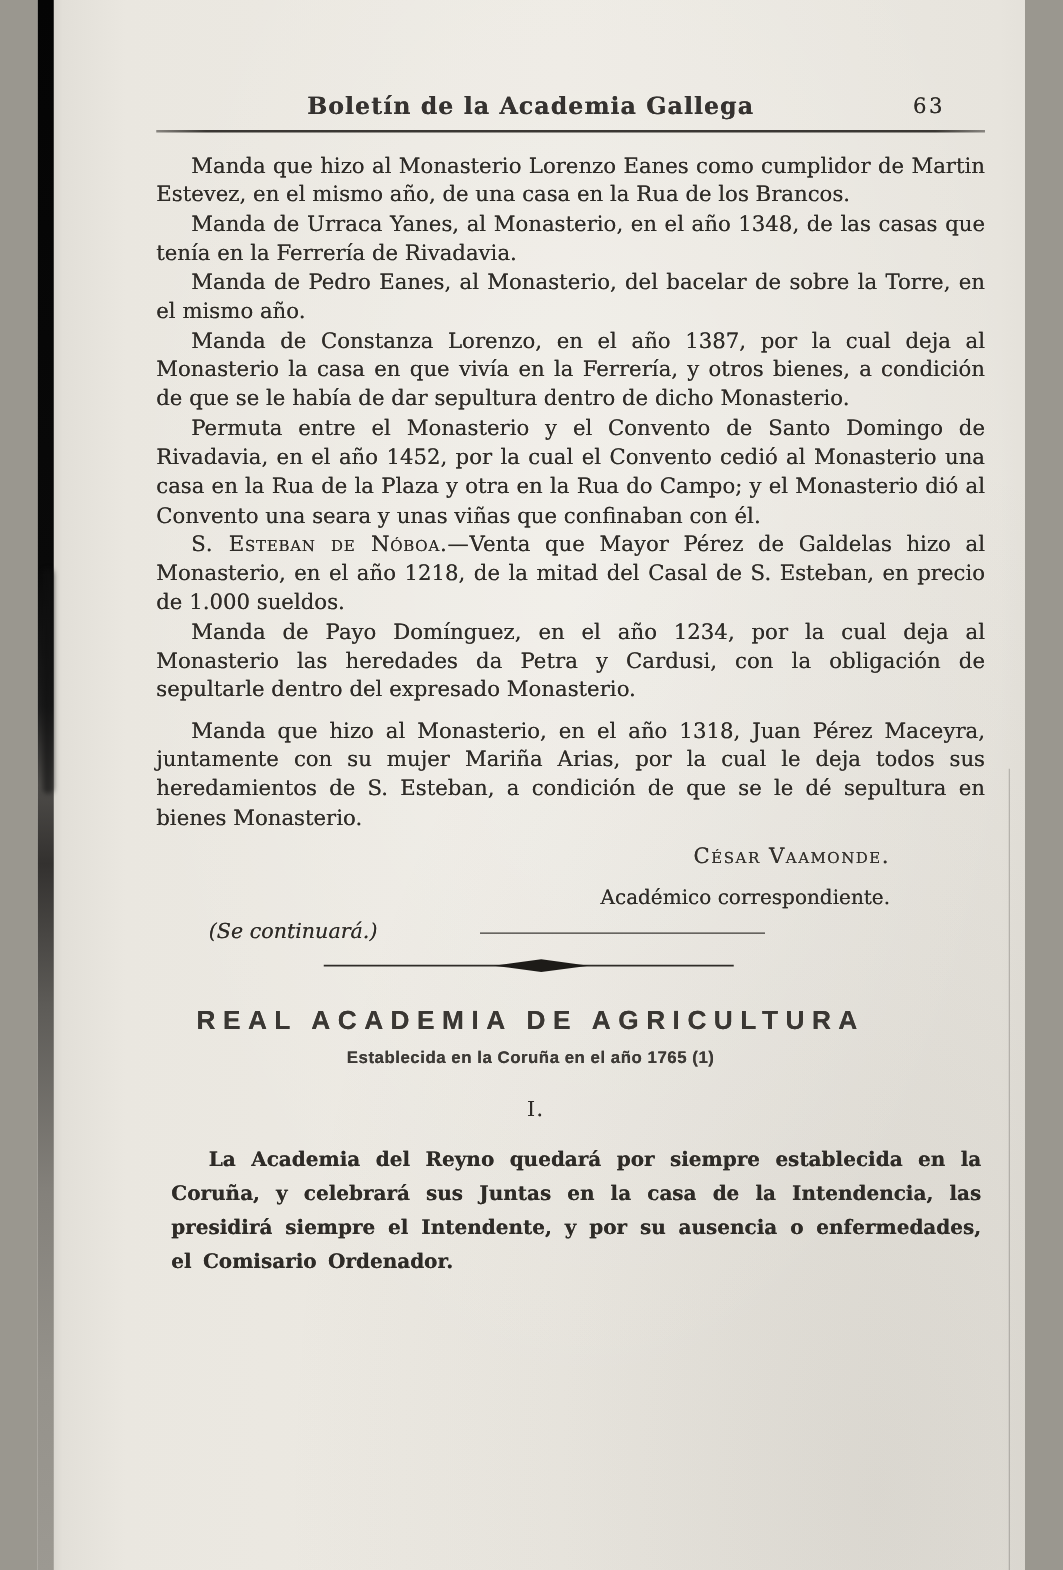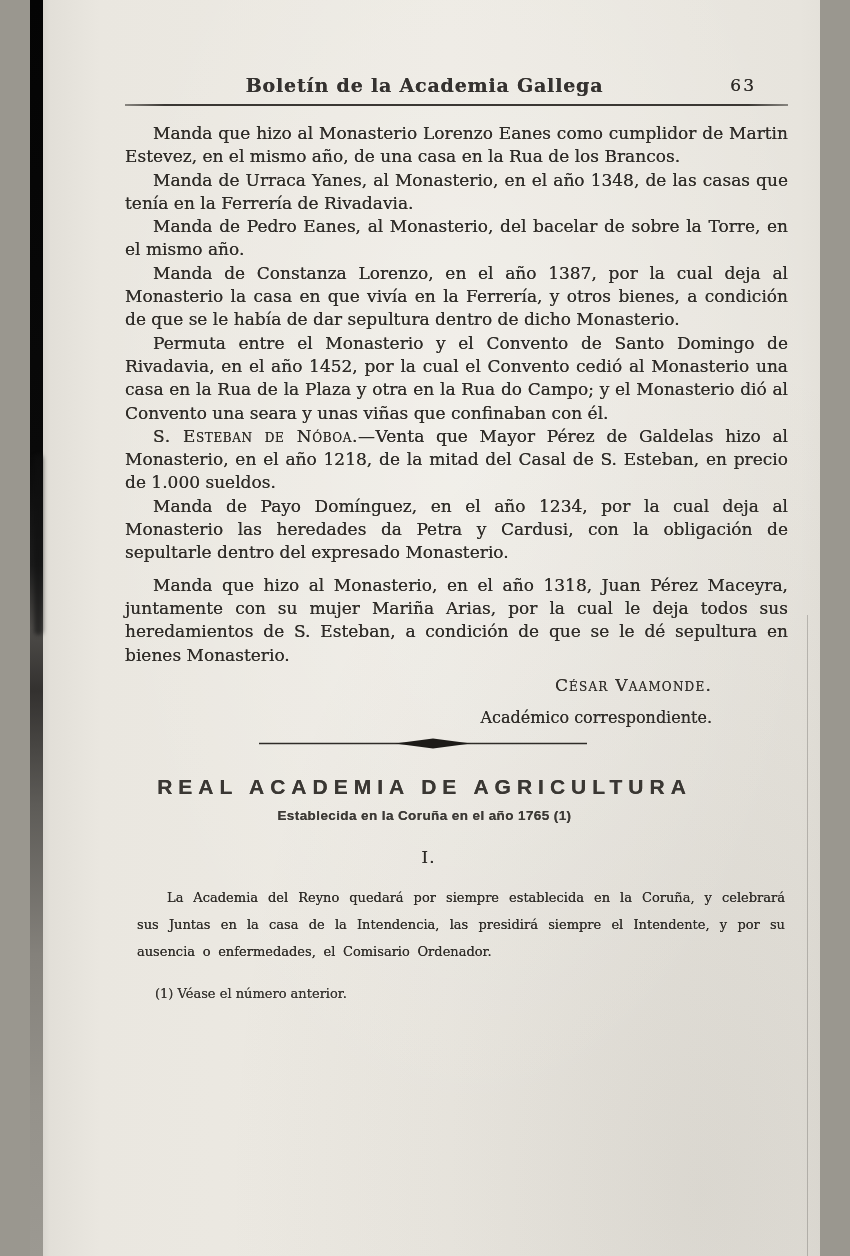--- a/index.html
+++ b/index.html
@@ -86,22 +86,22 @@
     margin-top:27px; text-align:center; transform:translateX(-32px);
     font-family:"Liberation Sans","DejaVu Sans",sans-serif;
     font-weight:bold; font-size:13.5px; line-height:23px; letter-spacing:0.4px; color:#3d3a36;
   }
   .section-number {
     margin-top:25px; text-align:center; transform:translateX(-28px);
     font-size:16.5px; letter-spacing:1px;
   }
   .acad-par {
     margin:17px 0 0 12px; width:648px;
-    font-size:13px; line-height:27px; word-spacing:3.5px;
-    text-align:justify; text-indent:30px;
+    font-size:16px; line-height:27px; word-spacing:3.5px;
+    text-align:justify; text-indent:30px;font-weight:bold;
   }
   .footnote { margin-top:21px; margin-left:30px; font-size:13px; color:#383531; }
 </style>
 </head>
 <body>
 
 <div class="page">
   <div class="gutter"></div>
   <div class="smudge"></div>
   <div class="edge-line"></div>
@@ -124,35 +124,38 @@
         <span class="smallcaps">S. Esteban de Nóboa.—</span><span>Venta que Mayor Pérez de Galdelas hizo al Monasterio, en el año 1218, de la mitad del Casal de S. Esteban, en precio de 1.000 sueldos.</span>
       </p>
       <p class="body-par">Manda de Payo Domínguez, en el año 1234, por la cual deja al Monasterio las heredades da Petra y Cardusi, con la obligación de sepultarle dentro del expresado Monasterio.</p>
       <p class="body-par sp-before">Manda que hizo al Monasterio, en el año 1318, Juan Pérez Maceyra, juntamente con su mujer Mariña Arias, por la cual le deja todos sus heredamientos de S. Esteban, a condición de que se le dé sepultura en bienes Monasterio.</p>
 
       <div class="signature">
         <div class="sig-name">César Vaamonde.</div>
         <div class="sig-role">Académico correspondiente.</div>
       </div>
 
+      <div class="continuation-row">
+        <span class="continuation">(Se continuará.)</span>
+        <span class="cont-rule"></span>
+      </div>
 
       <div class="ornament">
         <svg width="332" height="13" viewBox="0 0 332 13" aria-hidden="true">
           <line x1="2" y1="6.5" x2="330" y2="6.5" stroke="#2f2c28" stroke-width="1.4"></line>
           <path d="M138 6.5 L176 1.4 L214 6.5 L176 11.6 Z" fill="#1d1b18"></path>
         </svg>
       </div>
     </div>
 
     <div class="article2">
       <h1 class="acad-title">REAL ACADEMIA DE AGRICULTURA</h1>
       <div class="acad-subtitle">Establecida en la Coruña en el año 1765 (1)</div>
 
 
       <div class="section-number">I.</div>
 
       <p class="acad-par">La Academia del Reyno quedará por siempre establecida en la Coruña, y celebrará sus Juntas en la casa de la Intendencia, las presidirá siempre el Intendente, y por su ausencia o enfermedades, el Comisario Ordenador.</p>
 
-      <div class="footnote">(1) Véase el número anterior.</div>
     </div>
 
   </div>
 </div>
 
 </body></html>

